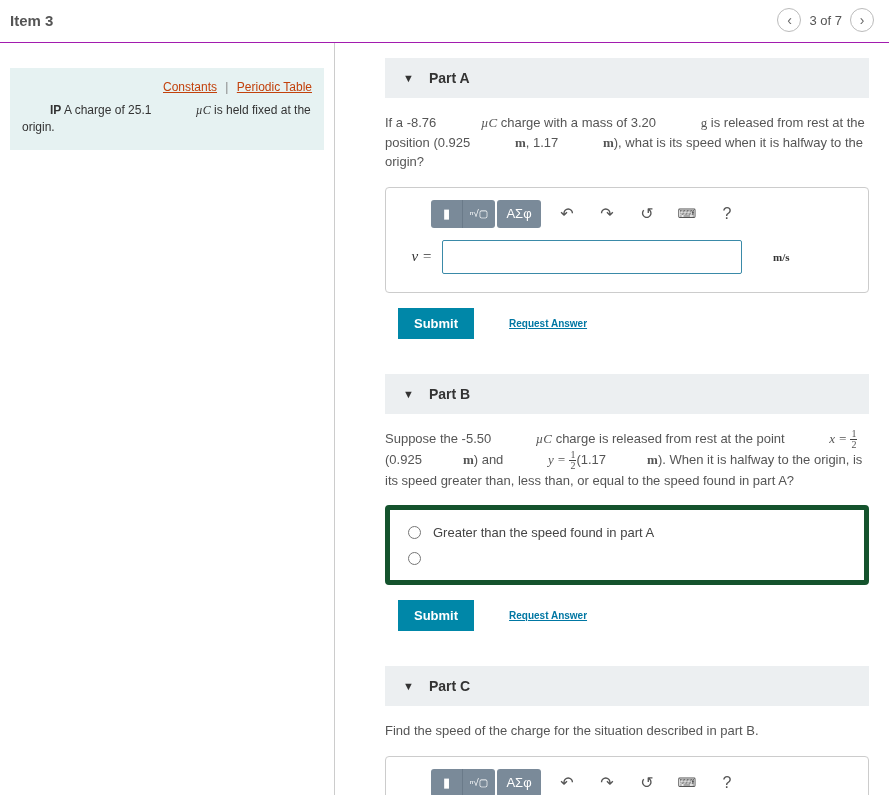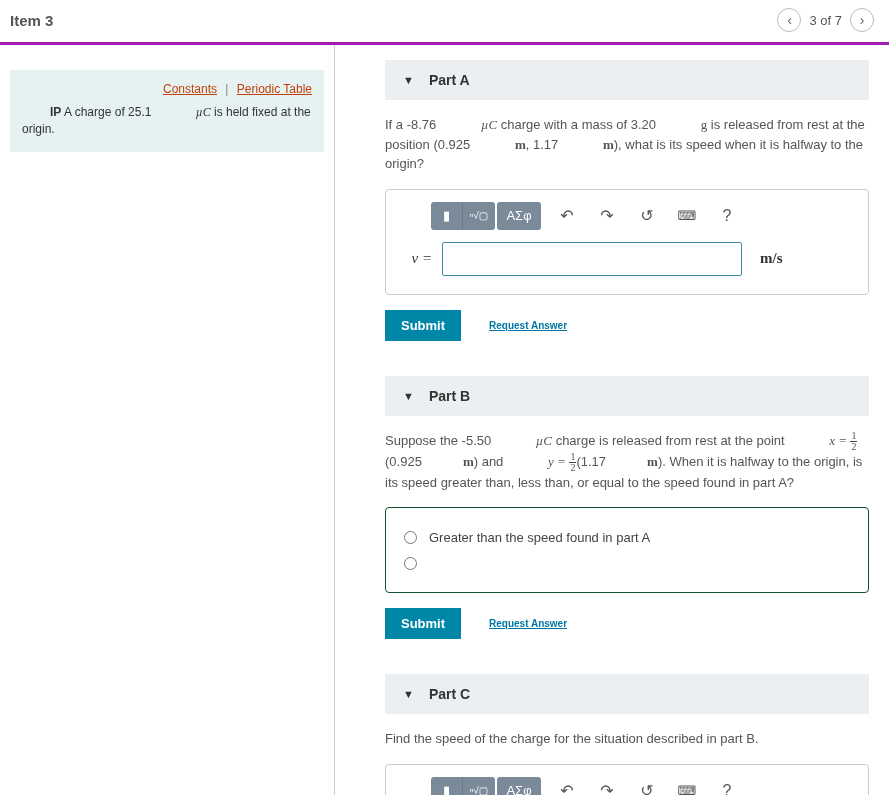--- a/index.html
+++ b/index.html
@@ -1,18 +1,18 @@
 <!DOCTYPE html>
 <html><head>
 <meta charset="utf-8">
 <style>
 * { box-sizing: border-box; margin: 0; padding: 0; }
 body { font-family: Arial, Helvetica, sans-serif; font-size: 13px; color: #333; width: 889px; background: #fff; }
 
-.top-bar { display: flex; justify-content: space-between; align-items: center; padding: 8px 15px 10px 10px; border-bottom: 3px solid #a21caf; }
+.top-bar { display: flex; justify-content: space-between; align-items: center; padding: 8px 15px 10px 10px; border-bottom: 1px solid #a21caf; }
 .item-title { font-size: 15px; font-weight: bold; color: #555; }
 .nav { display: flex; align-items: center; gap: 8px; color: #555; }
 .nav-btn { width: 24px; height: 24px; border: 1px solid #bbb; border-radius: 50%; display: flex; align-items: center; justify-content: center; background: #fff; cursor: pointer; color: #666; font-size: 14px; }
 
 .main { display: flex; }
 .left { width: 335px; padding: 25px 10px 10px 10px; border-right: 1px solid #ccc; min-height: 760px; }
 .right { flex: 1; padding: 15px 20px 15px 50px; }
 
 .info-box { background: #e6f2f2; padding: 12px 12px 14px 12px; }
 .info-links { text-align: right; font-size: 12px; margin-bottom: 8px; }
@@ -37,27 +37,27 @@
 .answer-box { border: 1px solid #ccc; border-radius: 4px; padding: 0 0 18px 0; margin-bottom: 15px; }
 .toolbar { display: flex; gap: 0; padding: 12px 18px 12px 45px; align-items: center; }
 .tb-group { display: flex; background: #7a8a99; border-radius: 3px; overflow: hidden; }
 .tb-btn { width: 32px; height: 28px; display: flex; align-items: center; justify-content: center; color: #fff; cursor: pointer; font-size: 13px; border-right: 1px solid #6a7a89; }
 .tb-btn:last-child { border-right: none; }
 .tb-icon { width: 28px; height: 28px; display: flex; align-items: center; justify-content: center; color: #555; cursor: pointer; margin-left: 12px; font-size: 16px; }
 
 .input-row { display: flex; align-items: center; padding: 0 18px; gap: 10px; }
 .var { font-style: italic; font-family: Georgia, serif; font-size: 15px; color: #333; min-width: 28px; text-align: right; }
 .ans-input { flex: 1; height: 34px; border: 1px solid #159; border-color: #3a8aa8; border-radius: 2px; padding: 4px 8px; font-size: 14px; max-width: 300px; }
-.unit { font-family: Georgia, serif; font-weight: bold; font-size: 15px; margin-left: 8px; }
+.unit { font-family: Georgia, serif; font-weight: bold; font-size: 11px; margin-left: 21px; }
 
-.actions { display: flex; align-items: center; gap: 28px; }
+.actions { display: flex; align-items: center; gap: 35px; margin-left: 13px; }
 .submit-btn { background: #0087a8; color: #fff; border: none; padding: 8px 16px; font-size: 13px; font-weight: bold; cursor: pointer; }
 .req-link { color: #0077a3; font-weight: bold; text-decoration: underline; font-size: 10px; cursor: pointer; }
 
-.radio-box { border: 1px solid #14532d; border-radius: 4px; padding: 16px 18px; margin-bottom: 15px; }
+.radio-box { border: 5px solid #14532d; border-radius: 4px; padding: 9px 18px; margin-bottom: 15px; }
 .radio-row { display: flex; align-items: center; gap: 12px; padding: 6px 0; font-size: 13px; color: #444; }
 .radio-row input { cursor: pointer; }
 </style>
 </head>
 <body>
 
 <div class="top-bar">
   <div class="item-title">Item 3</div>
   <div class="nav">
     <div class="nav-btn">‹</div>

